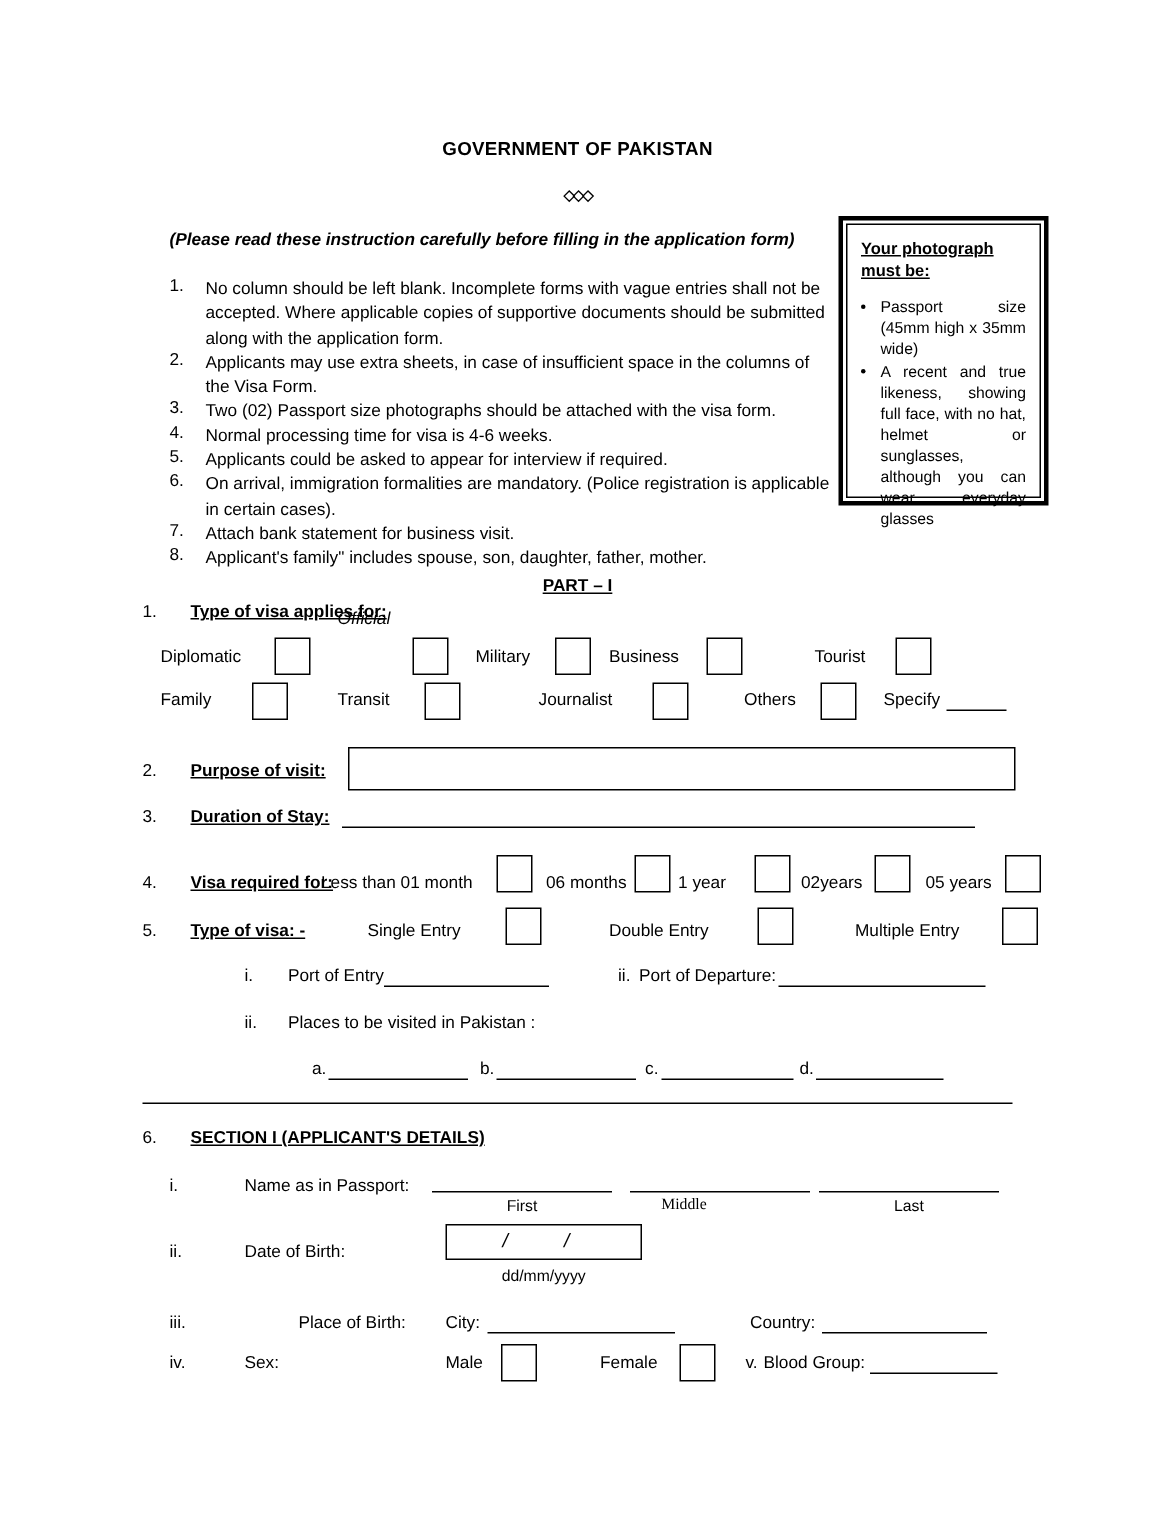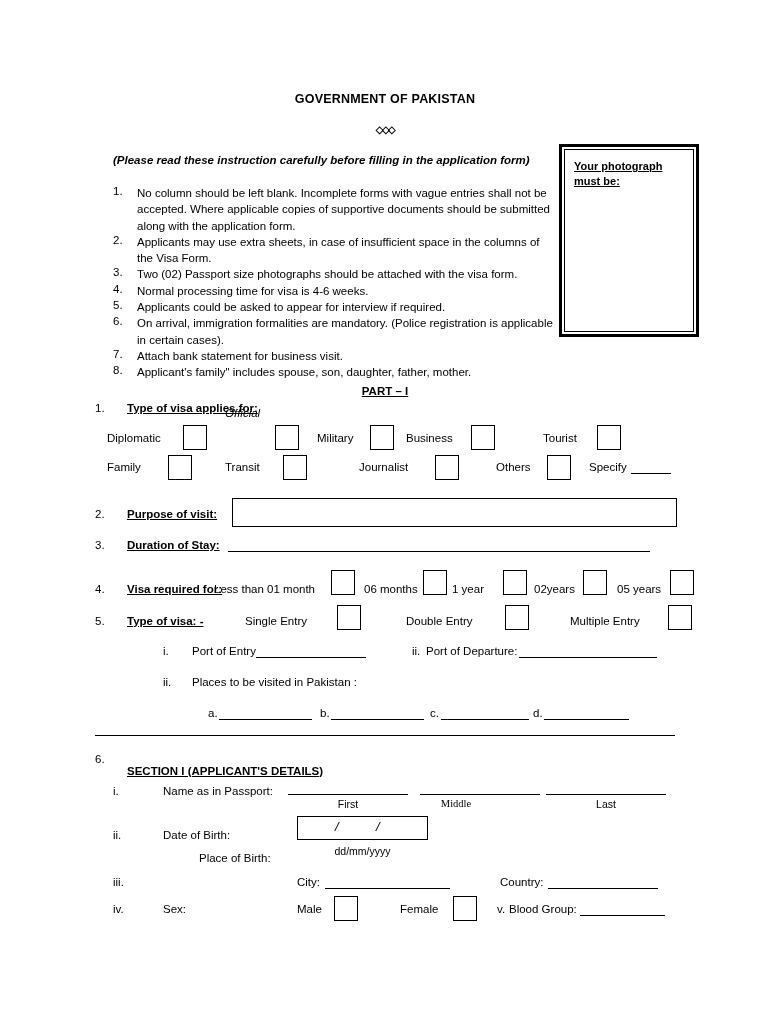--- a/index.html
+++ b/index.html
@@ -164,20 +164,24 @@
     </div>
     <div class="inst-row">
       <div class="inst-num">8.</div>
       <div class="inst-txt">Applicant's family" includes spouse, son, daughter, father, mother.</div>
     </div>
   </div>
 
   <div class="abs photo-outer" style="left:559px; top:144px; width:140px; height:193px;">
     <div class="photo-inner">
       <div class="photo-title">Your photograph must be:</div>
+      <ul class="photo-ul">
+        <li>Passport size (45mm high x 35mm wide)</li>
+        <li>A recent and true likeness, showing full face, with no hat, helmet or sunglasses, although you can wear everyday glasses</li>
+      </ul>
     </div>
   </div>
 
   <div class="abs" style="left:0; top:385px; width:770px; text-align:center;">
     <span class="bu" style="font-size:11.5px;">PART – I</span>
   </div>
 
   <div class="abs" style="left:95px; top:402px;">1.</div>
   <div class="abs bu" style="left:127px; top:402px;">Type of visa applies for:</div>
 
@@ -268,21 +272,21 @@
 
   <div class="abs" style="left:430px; top:707px;">c.</div>
   <div class="abs dotline" style="left:441px; top:719px; width:88px;"></div>
 
   <div class="abs" style="left:533px; top:707px;">d.</div>
   <div class="abs dotline" style="left:544px; top:719px; width:85px;"></div>
 
   <div class="abs rule" style="left:95px; top:735px; width:580px;"></div>
 
   <div class="abs" style="left:95px; top:753px;">6.</div>
-  <div class="abs bu" style="left:127px; top:753px;margin-top:12px;">SECTION I (APPLICANT'S DETAILS)</div>
+  <div class="abs bu" style="left:127px; top:753px;">SECTION I (APPLICANT'S DETAILS)</div>
 
   <div class="abs" style="left:113px; top:785px;">i.</div>
   <div class="abs" style="left:163px; top:785px;">Name as in Passport:</div>
 
   <div class="abs dotline" style="left:288px; top:794px; width:120px;"></div>
   <div class="abs ctr tiny" style="left:288px; top:798px; width:120px;">First</div>
 
   <div class="abs dotline" style="left:420px; top:794px; width:120px;"></div>
   <div class="abs ctr tiny" style="left:396px; top:798px; width:120px;font-family:Liberation Serif, serif;">Middle</div>
 
@@ -292,21 +296,21 @@
   <div class="abs" style="left:113px; top:829px;">ii.</div>
   <div class="abs" style="left:163px; top:829px;">Date of Birth:</div>
 
   <div class="abs boxfield" style="left:297px; top:816px; width:131px; height:24px;">
     <div class="abs slash" style="left:37px; top:2px;">/</div>
     <div class="abs slash" style="left:78px; top:2px;">/</div>
   </div>
   <div class="abs ctr tiny" style="left:297px; top:845px; width:131px;">dd/mm/yyyy</div>
 
   <div class="abs" style="left:113px; top:876px;">iii.</div>
-  <div class="abs" style="left:163px; top:852px;padding-left:36px;">Place of Birth:</div>
+  <div class="abs" style="left:163px; top:876px;padding-left:36px;">Place of Birth:</div>
 
   <div class="abs" style="left:297px; top:876px;">City:</div>
   <div class="abs dotline" style="left:325px; top:888px; width:125px;"></div>
 
   <div class="abs" style="left:500px; top:876px;">Country:</div>
   <div class="abs dotline" style="left:548px; top:888px; width:110px;"></div>
 
   <div class="abs" style="left:113px; top:903px;">iv.</div>
   <div class="abs" style="left:163px; top:903px;">Sex:</div>
 

